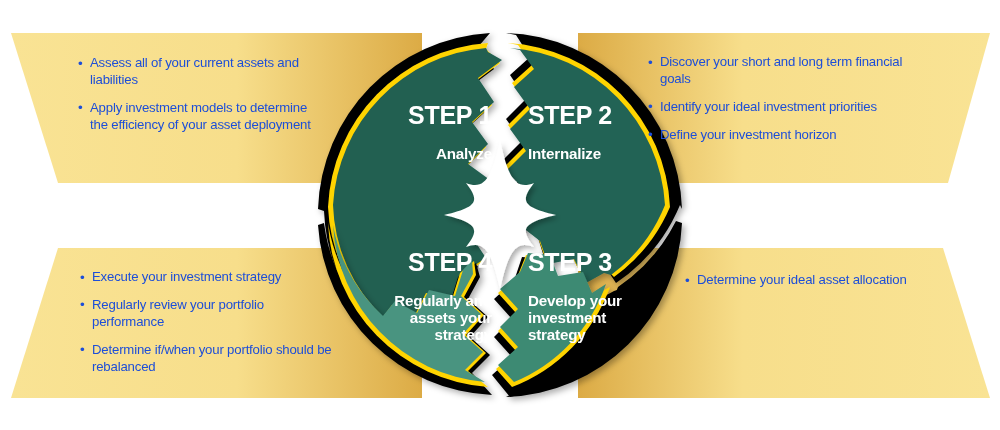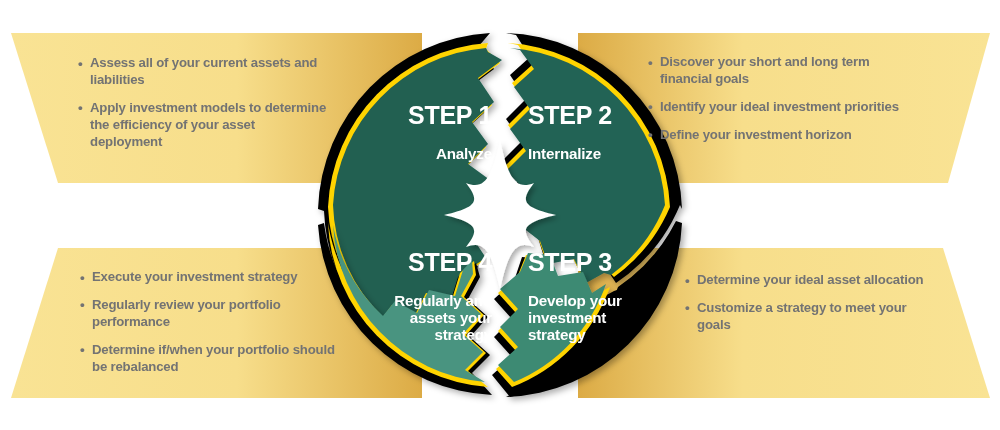--- a/index.html
+++ b/index.html
@@ -20,25 +20,25 @@
     left: 0;
     top: 0;
     width: 1000px;
     height: 430px;
   }
 
   
   .bullets {
     position: absolute;
     z-index: 5;
-    color: #737373;
+    color: #1d4ed8;
     font-family: "Liberation Sans", sans-serif;
     font-size: 13.2px;
     line-height: 1.28;
-    font-weight: 700;
+    font-weight: 400;
   }
   .bullets .bullet {
     position: relative;
     padding-left: 12px;
     margin-bottom: 11px;
     letter-spacing: -0.18px;
   }
   .bullets .bullet:last-child { margin-bottom: 0; }
   .bullets .bullet::before {
     content: "\2022";
@@ -278,16 +278,15 @@
   </div>
 
   <div class="bullets" id="bullets-step4">
     <div class="bullet">Execute your investment strategy</div>
     <div class="bullet">Regularly review your portfolio performance</div>
     <div class="bullet">Determine if/when your portfolio should be rebalanced</div>
   </div>
 
   <div class="bullets" id="bullets-step3">
     <div class="bullet">Determine your ideal asset allocation</div>
-    <div class="bullet">Customize a strategy to meet your goals</div>
   </div>
 
 </div>
 
 </body></html>

